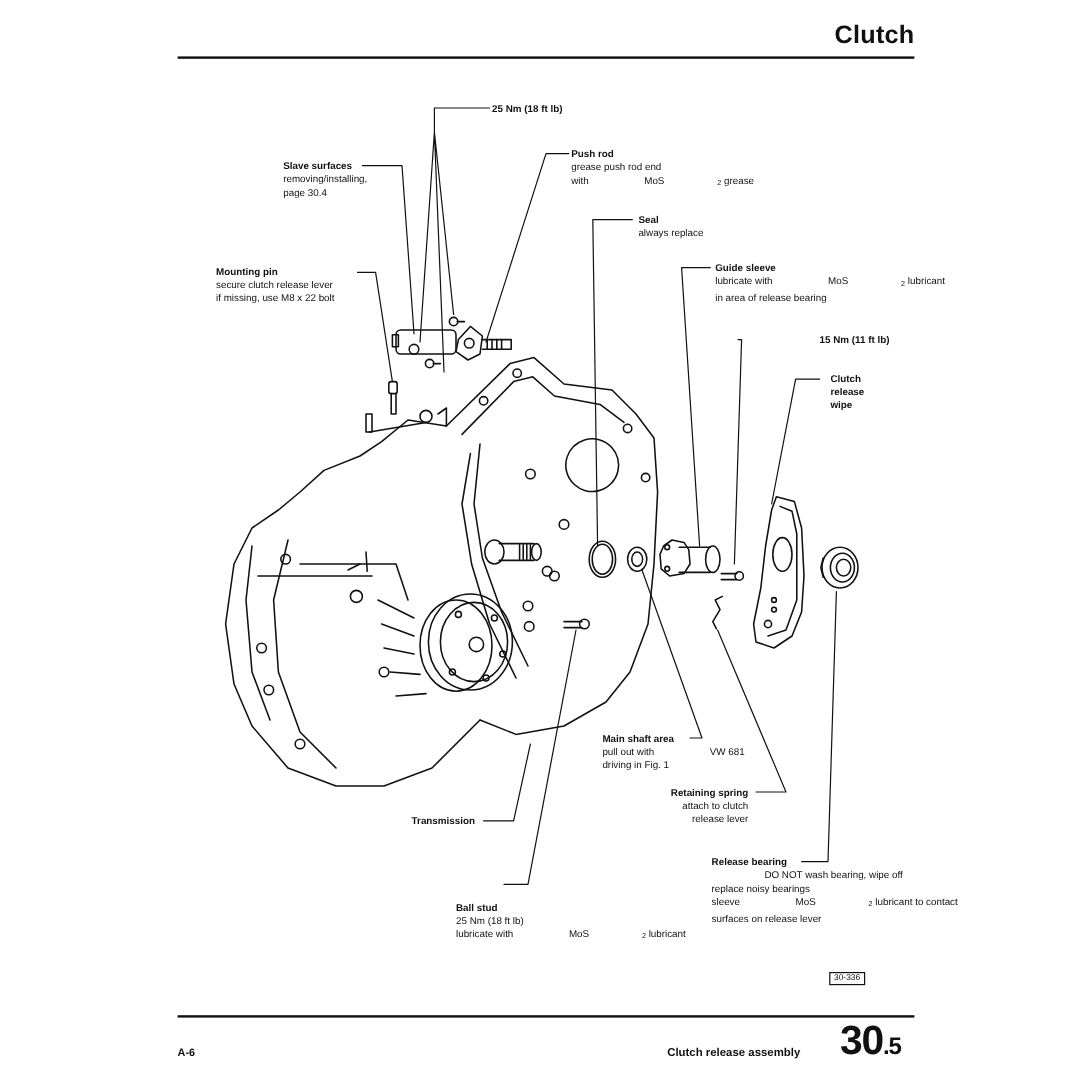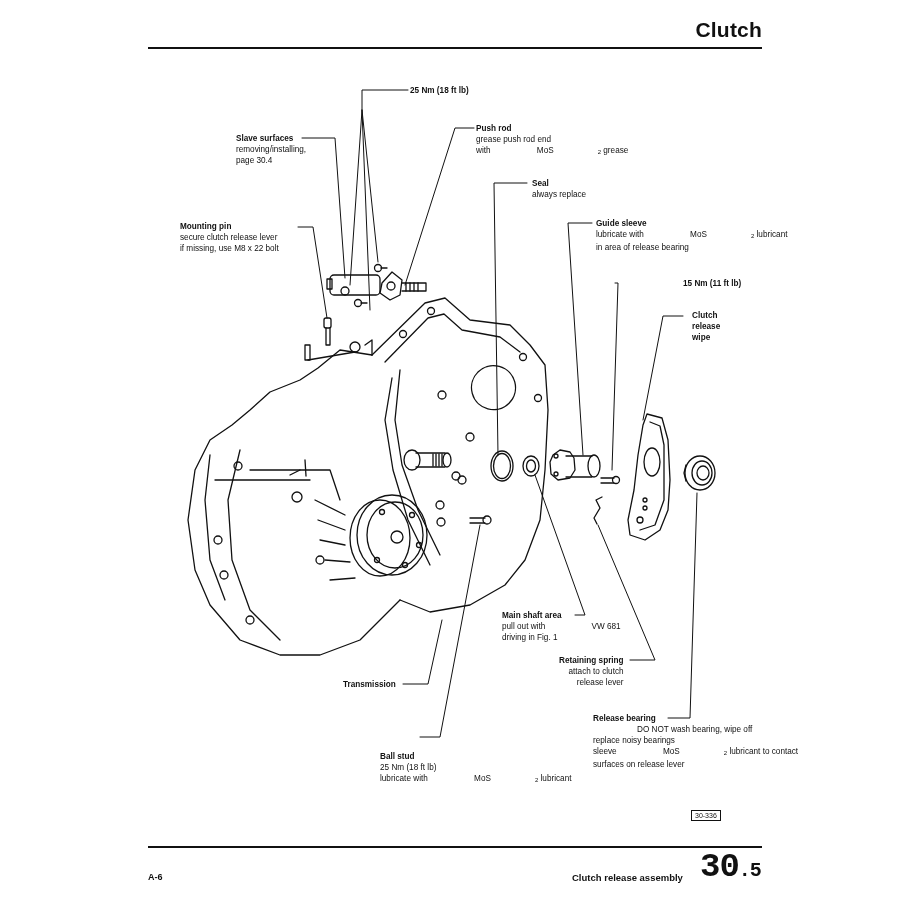--- a/index.html
+++ b/index.html
@@ -7,22 +7,22 @@
          font-family: "Liberation Sans", sans-serif; color: #111; }
   .abs { position: absolute; }
   .hdr-title { right: 148px; top: 18px; font-size: 21px; font-weight: bold; letter-spacing: 0.2px; }
   .rule { background: #111; }
   .lbl { font-size: 8.2px; line-height: 11px; white-space: nowrap; }
   .lbl b { font-weight: normal; padding-left: 44px; }
   .lbl .t { font-weight: bold; }
   sub { font-size: 6px; vertical-align: -1px; }
   .figno { border: 1px solid #111; font-size: 7px; padding: 1px 3px; }
   .ftr-left { left: 148px; top: 872px; font-size: 9px; font-weight: bold; }
-  .ftr-title { left: 572px; top: 872px; font-size: 9.5px; font-weight: bold; }
-  .ftr-num { left: 700px; top: 848px; font-size: 34px; font-weight: bold; letter-spacing: -1px; font-family: Liberation Mono, monospace; }
+  .ftr-title { left: 556px; top: 872px; font-size: 9.5px; font-weight: bold; }
+  .ftr-num { left: 700px; top: 848px; font-size: 34px; font-weight: bold; letter-spacing: -1px; }
   .ftr-num .sm { font-size: 20px; }
   svg { position: absolute; left: 0; top: 0; }
 </style>
 </head>
 <body>
 
 <div class="abs hdr-title">Clutch</div>
 <div class="abs rule" style="left:148px; top:47px; width:614px; height:2px;"></div>
 
 <svg width="910" height="910" viewBox="0 0 910 910" fill="none" stroke="#111" stroke-width="1.3" stroke-linejoin="round" stroke-linecap="round">

